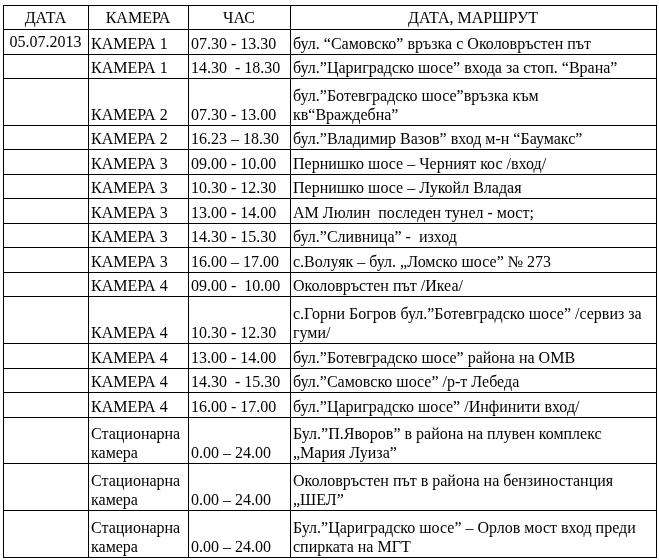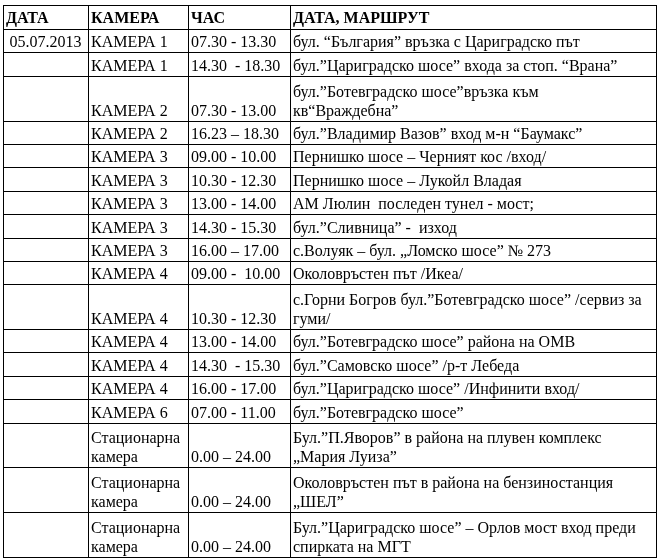--- a/index.html
+++ b/index.html
@@ -34,23 +34,22 @@
   table.schedule th,
   table.schedule td {
     border: 1px solid #000000;
     font-size: 16px;
     line-height: 19px;
     padding: 1px 3px 1px 2px;
     overflow: hidden;
     font-weight: normal;
   }
   table.schedule th {
-    text-align: left;
+    text-align: center;
     vertical-align: middle;
-    font-weight: bold;
   }
   table.schedule td {
     vertical-align: bottom;
     text-align: left;
     white-space: pre-wrap;
   }
   table.schedule td.date-cell {
     text-align: center;
     vertical-align: middle;
   }
@@ -75,21 +74,21 @@
         <th>КАМЕРА</th>
         <th>ЧАС</th>
         <th>ДАТА, МАРШРУТ</th>
       </tr>
     </thead>
     <tbody>
         <tr class="single">
           <td class="date-cell">05.07.2013</td>
           <td class="camera-cell">КАМЕРА 1</td>
           <td class="time-cell">07.30 - 13.30</td>
-          <td class="place-cell">бул. “България” връзка с Цариградско път</td>
+          <td class="place-cell">бул. “Самовско” връзка с Околовръстен път</td>
         </tr>
         <tr class="single">
           <td class="date-cell"></td>
           <td class="camera-cell">КАМЕРА 1</td>
           <td class="time-cell">14.30  - 18.30</td>
           <td class="place-cell">бул.”Цариградско шосе” входа за стоп. “Врана”</td>
         </tr>
         <tr class="double">
           <td class="date-cell"></td>
           <td class="camera-cell">КАМЕРА 2</td>
@@ -157,26 +156,20 @@
           <td class="camera-cell">КАМЕРА 4</td>
           <td class="time-cell">14.30  - 15.30</td>
           <td class="place-cell">бул.”Самовско шосе” /р-т Лебеда</td>
         </tr>
         <tr class="single">
           <td class="date-cell"></td>
           <td class="camera-cell">КАМЕРА 4</td>
           <td class="time-cell">16.00 - 17.00</td>
           <td class="place-cell">бул.”Цариградско шосе” /Инфинити вход/</td>
         </tr>
-        <tr class="single">
-          <td class="date-cell"></td>
-          <td class="camera-cell">КАМЕРА 6</td>
-          <td class="time-cell">07.00 - 11.00</td>
-          <td class="place-cell">бул.”Ботевградско шосе”</td>
-        </tr>
         <tr class="double">
           <td class="date-cell"></td>
           <td class="camera-cell">Стационарна
 камера</td>
           <td class="time-cell">0.00 – 24.00</td>
           <td class="place-cell">Бул.”П.Яворов” в района на плувен комплекс
 „Мария Луиза”</td>
         </tr>
         <tr class="double">
           <td class="date-cell"></td>

